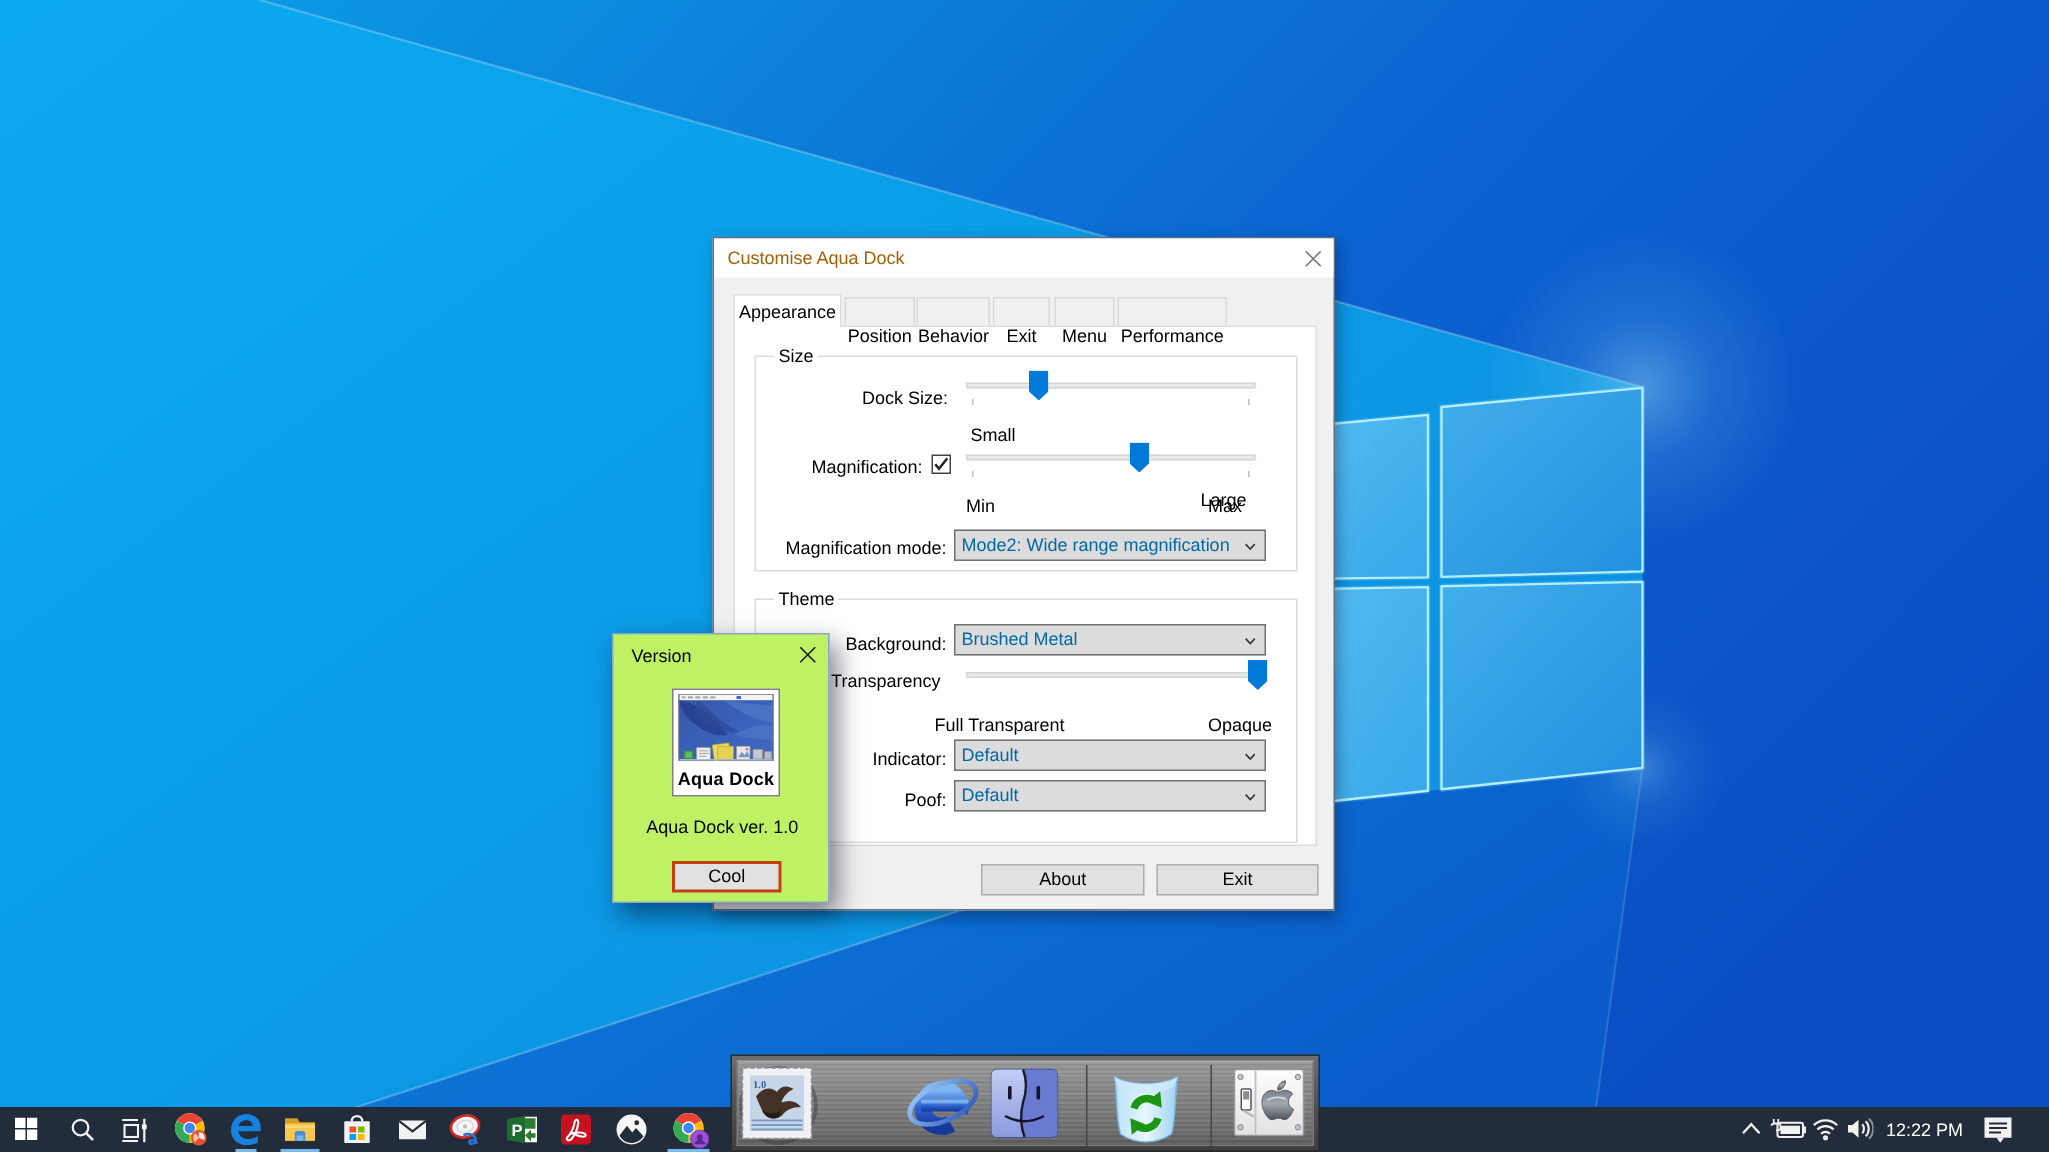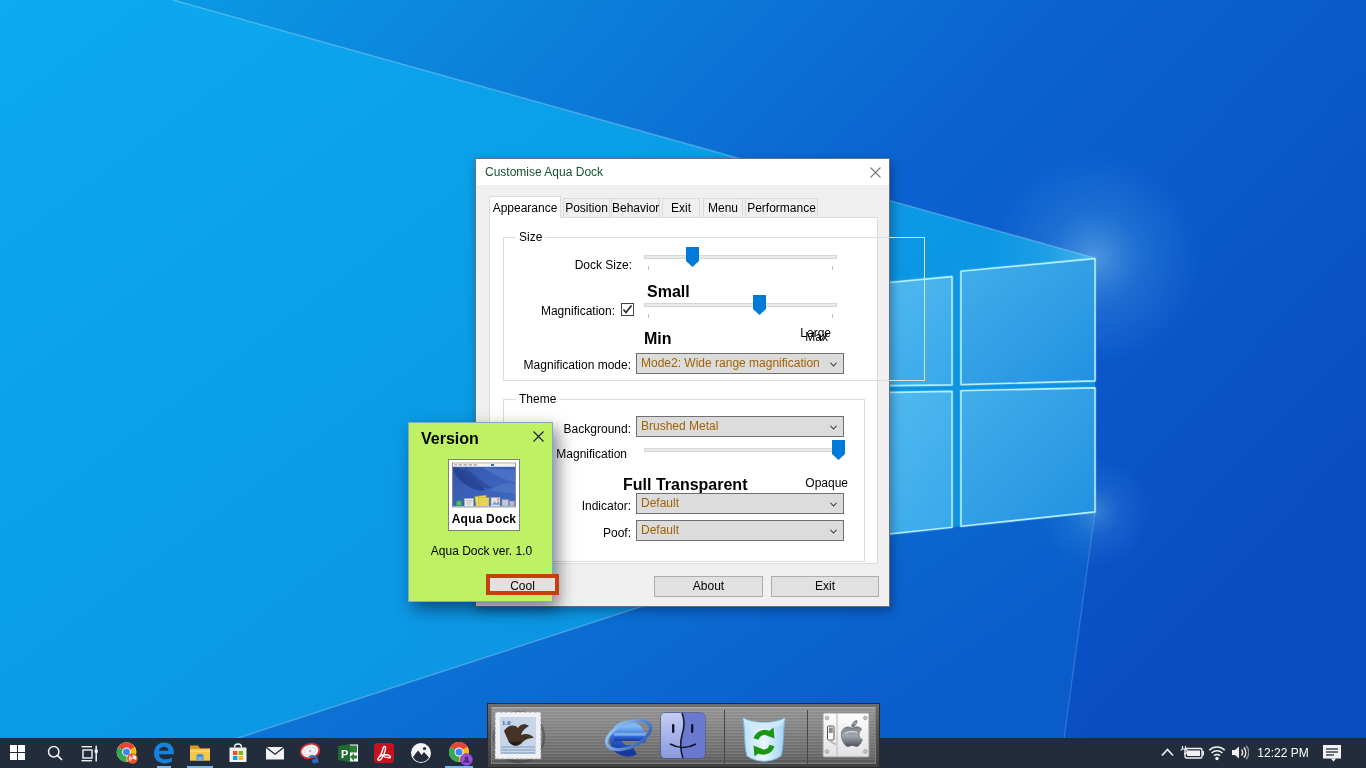--- a/index.html
+++ b/index.html
@@ -17,33 +17,33 @@
           border:1px solid #2a2a2a; }
   #dock .metal { position:absolute; left:3px; top:3px; right:3px; bottom:3px;
           background:repeating-linear-gradient(180deg, rgba(255,255,255,.07) 0 1px, rgba(0,0,0,.06) 1px 2px, rgba(255,255,255,0) 2px 3px),
           linear-gradient(180deg,#979797 0%,#858585 40%,#6d6d6d 85%,#5a5a5a 100%);
           border:1px solid #7f7f7f; border-top-color:#ababab; }
   .dsep { position:absolute; top:6px; width:1px; height:55px; background:#464646; }
   
   #mainDlg { position:absolute; left:475px; top:158px; width:415px; height:449px; z-index:5;
              background:#f0f0f0; border:1px solid #64707e; box-shadow:2px 4px 10px rgba(0,0,30,.35); font-size:12px; color:#000; }
   #mainDlg .titlebar { position:absolute; left:0; top:0; width:100%; height:26px; background:#fff; }
-  #mainDlg .title { position:absolute; left:9px; top:6px; color:#14532d; font-size:12px; }
-  .tab { position:absolute; background:#f0f0f0; border:1px solid #d9d9d9; border-bottom:none; text-align:center; font-size:12px; padding-top:2px; height:19px; top:39px; z-index:2;}
+  #mainDlg .title { position:absolute; left:9px; top:6px; color:#a16207; font-size:12px; }
+  .tab { position:absolute; background:#f0f0f0; border:1px solid #d9d9d9; border-bottom:none; text-align:center; font-size:12px; padding-top:18px; height:19px; top:39px; z-index:2;}
   .tabsel { position:absolute; background:#fff; border:1px solid #dcdcdc; border-bottom:none; text-align:center; font-size:12px; height:22px; top:37px; padding-top:4px; z-index:3; }
   #page { position:absolute; left:13px; top:58px; width:389px; height:347px; background:#fff; border:1px solid #dcdcdc; }
   .group { position:absolute; border:1px solid #dcdcdc; }
   .glabel { position:absolute; top:-8px; left:12px; background:#fff; padding:0 3px; font-size:12px; }
-  .lbl { position:absolute; font-size:16px; white-space:nowrap;font-weight:bold; }
+  .lbl { position:absolute; font-size:12px; white-space:nowrap; }
   .rlbl { position:absolute; font-size:12px; white-space:nowrap; text-align:right; }
   .track { position:absolute; height:4px; background:#e7eaea; border:1px solid #d6d6d6; }
   .thumb { position:absolute; width:13px; height:20px; background:#007ad9;
            clip-path:polygon(0 0, 100% 0, 100% 70%, 50% 100%, 0 70%); }
   .tick { position:absolute; width:1px; height:4px; background:#c0c0c0; }
-  .combo { position:absolute; height:21px; background:#dcdcdc; border:1px solid #707070; font-size:12px; line-height:19px; padding-left:4px; color:#a16207; }
+  .combo { position:absolute; height:21px; background:#dcdcdc; border:1px solid #707070; font-size:12px; line-height:19px; padding-left:4px; color:#0369a1; }
   .combo .arr { position:absolute; right:6px; top:7px; width:7px; height:7px; }
   .btn { position:absolute; height:21px; background:#e1e1e1; border:1px solid #adadad; font-size:12px; text-align:center; line-height:19px; }
   
   #verDlg { position:absolute; left:408px; top:422px; width:145px; height:180px; background:#bef264; z-index:6;
             border:1px solid #88a6c8; box-shadow:5px 7px 16px rgba(0,0,25,.5); font-size:12px; }
 </style>
 </head>
 <body>
 <div id="desktop">
 
@@ -362,21 +362,21 @@
       </svg>
 
   <div class="tabsel" style="left:13px; width:72px;">Appearance</div>
   <div class="tab" style="left:87px; width:47px;">Position</div>
   <div class="tab" style="left:135px; width:49px;">Behavior</div>
   <div class="tab" style="left:186px; width:38px;">Exit</div>
   <div class="tab" style="left:227px; width:40px;">Menu</div>
   <div class="tab" style="left:269px; width:73px;">Performance</div>
   <div id="page"></div>
 
-  <div class="group" style="left:27px; top:78px; width:422px; height:144px;">
+  <div class="group" style="left:27px; top:78px; width:362px; height:144px;">
         <span class="glabel">Size</span>
       </div>
   <div class="rlbl" style="right:257px; top:99px;">Dock Size:</div>
   <div class="track" style="left:168px; top:96px; width:193px;"></div>
   <div class="thumb" style="left:210px; top:88px;"></div>
   <div class="tick" style="left:172px; top:107px;"></div>
   <div class="tick" style="left:356px; top:107px;"></div>
   <div class="lbl" style="left:171px; top:124px;">Small</div>
   <div class="rlbl" style="right:58px; top:124px;margin-top:43px;">Large</div>
   <div class="rlbl" style="right:274px; top:145px;">Magnification:</div>
@@ -400,21 +400,21 @@
 
   <div class="group" style="left:27px; top:240px; width:362px; height:163px;">
         <span class="glabel">Theme</span>
       </div>
   <div class="rlbl" style="right:258px; top:263px;">Background:</div>
   <div class="combo" style="left:160px; top:257px; width:208px;">Brushed Metal
     <svg class="arr" viewBox="0 0 8 8">
           <path d="M0.5 2 L4 5.8 L7.5 2" stroke="#333" stroke-width="1.2" fill="none"></path>
         </svg>
   </div>
-  <div class="rlbl" style="right:262px; top:288px;">Magnification</div>
+  <div class="rlbl" style="right:262px; top:288px;">Transparency</div>
   <div class="track" style="left:168px; top:289px; width:193px;"></div>
   <div class="thumb" style="left:356px; top:281px;"></div>
   <div class="lbl" style="left:147px; top:317px;">Full Transparent</div>
   <div class="rlbl" style="right:41px; top:317px;">Opaque</div>
   <div class="rlbl" style="right:258px; top:340px;padding-left:37px;">Indicator:</div>
   <div class="combo" style="left:160px; top:334px; width:208px;">Default
     <svg class="arr" viewBox="0 0 8 8">
           <path d="M0.5 2 L4 5.8 L7.5 2" stroke="#333" stroke-width="1.2" fill="none"></path>
         </svg>
   </div>
@@ -469,15 +469,15 @@
       <rect x="42" y="37.5" width="9" height="8.8" fill="#e6e6e6" stroke="#999" stroke-width="0.5"></rect>
       <path d="M43 44.8 l2.6-3.6 l1.8 2.2 l1.8-2.7 l1.8 4.1 z" fill="#7a98c8"></path>
       <circle cx="49" cy="39.5" r="0.9" fill="#d86a5a"></circle>
       <rect x="53" y="39.5" width="6.5" height="6.5" fill="#c4c8d0" stroke="#8a8e96" stroke-width="0.5"></rect>
       <rect x="60.5" y="41" width="5" height="5" fill="#b8bcc8" stroke="#8a8e96" stroke-width="0.4"></rect>
       <rect x="4" y="46" width="62" height="1" fill="#a8bcdc" opacity="0.9"></rect>
     </svg>
     <div style="position:absolute; left:0; top:52px; width:70px; text-align:center; font-weight:bold; font-size:12px; letter-spacing:0.2px; font-family:'Liberation Sans',sans-serif;">Aqua Dock</div>
   </div>
   <div class="abs" style="left:0; top:121px; width:145px; text-align:center; font-size:12px;">Aqua Dock ver. 1.0</div>
-  <div class="abs" style="left:39px; top:151px; width:73px; height:21px; background:#e1e1e1; border:4px solid #c2410c; text-align:center; font-size:12px; line-height:17px;margin-left:38px;">Cool</div>
+  <div class="abs" style="left:39px; top:151px; width:73px; height:21px; background:#e1e1e1; border:2px solid #c2410c; text-align:center; font-size:12px; line-height:17px;">Cool</div>
 </div>
 </div>
 
 </body></html>

